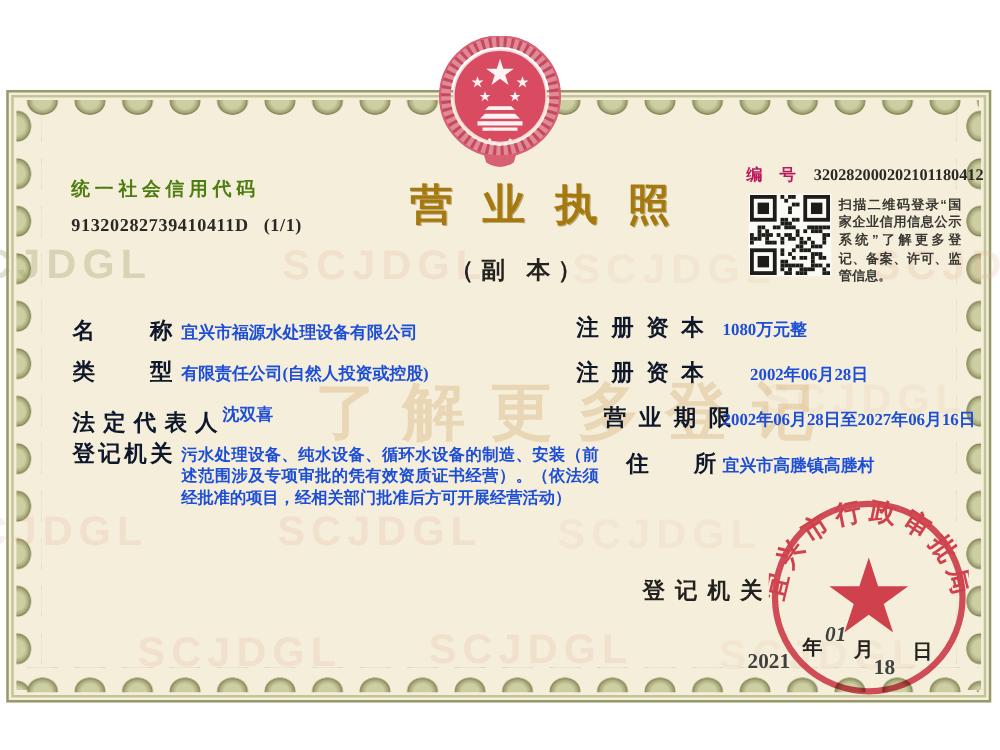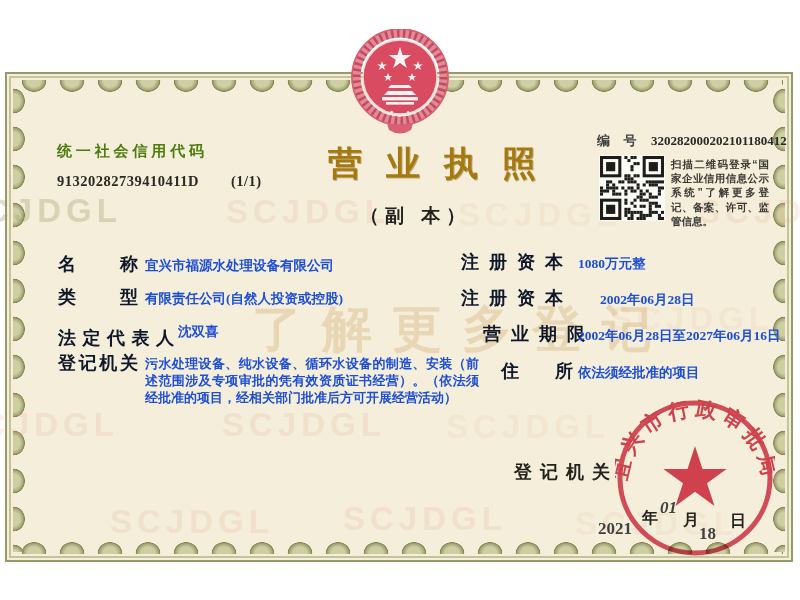--- a/index.html
+++ b/index.html
@@ -32,27 +32,27 @@
   .wm.olive{color:rgba(150,152,95,0.30);}
   .wm.faint{color:rgba(228,180,150,0.13);}
   .wm-big{position:absolute;z-index:2;font-weight:bold;font-size:50px;letter-spacing:20px;
       color:rgba(206,160,92,0.30);white-space:nowrap;}
   
   .abs{position:absolute;z-index:3;}
   .credit-label{left:57px;top:142px;width:150px;font-size:15px;font-weight:bold;color:#4d7c0f;
       letter-spacing:3px;text-align:justify;text-align-last:justify;}
   .credit-code{left:57px;top:173px;font-family:"Liberation Serif",serif;font-size:14.5px;
       font-weight:600;color:#2a2925;letter-spacing:0.5px;white-space:nowrap;}
-  .credit-copies{margin-left:32px;}
+  .credit-copies{margin-left:12px;}
   .title{left:240px;top:141px;width:320px;text-align:right;font-size:34px;font-weight:bold;
       color:#a6790f;letter-spacing:24px;text-indent:24px;text-shadow:1px 1px 0 rgba(120,85,10,0.45);
       white-space:nowrap;}
   .subtitle{left:360px;top:203px;font-size:19px;font-weight:bold;color:#23221e;letter-spacing:6px;white-space:nowrap;}
   .serial-row{left:597px;top:131px;white-space:nowrap;}
-  .serial-label{font-size:13px;font-weight:bold;color:#404040;letter-spacing:5px;}
+  .serial-label{font-size:13px;font-weight:bold;color:#be185d;letter-spacing:5px;}
   .serial-number{font-family:"Liberation Serif",serif;font-size:13px;font-weight:600;color:#2a2925;margin-left:5px;}
   .qr-box{left:599px;top:155px;width:66px;height:66px;background:#fbfbf6;padding:1px;box-sizing:border-box;}
   .qr-caption{left:671px;top:157px;width:98px;font-size:10.5px;line-height:14.2px;color:#3a3833;
       font-weight:bold;text-align:justify;}
   
   .lbl{position:absolute;z-index:3;font-weight:bold;color:#0f172a;font-size:18px;
       text-align:justify;text-align-last:justify;white-space:nowrap;line-height:20px;}
   .val{position:absolute;z-index:3;font-family:"Liberation Serif",serif;font-weight:600;
       color:#1d4ed8;font-size:13.5px;white-space:nowrap;line-height:18px;}
   .val.wrap{white-space:normal;text-align:justify;word-break:break-all;line-height:17px;font-size:13px;}
@@ -248,21 +248,21 @@
 <div class="lbl" style="left:461px;top:252px;width:102px;">注册资本</div>
 <div class="val" style="left:578px;top:255px;">1080万元整</div>
 
 <div class="lbl" style="left:461px;top:288px;width:102px;">注册资本</div>
 <div class="val" style="left:600px;top:291px;">2002年06月28日</div>
 
 <div class="lbl" style="left:461px;top:324px;width:102px;margin-left:22px;">营业期限</div>
 <div class="val" style="left:578px;top:327px;">2002年06月28日至2027年06月16日</div>
 
 <div class="lbl" style="left:461px;top:361px;width:72px;padding-left:40px;">住所</div>
-<div class="val" style="left:578px;top:364px;">依法须经批准的项目</div>
+<div class="val" style="left:578px;top:364px;">宜兴市高塍镇高塍村</div>
 
 <div class="abs reg-label">登记机关</div>
 
 <span class="d-num" style="left:598px;top:519px;">2021</span>
 <span class="d-unit" style="left:642px;top:508px;">年</span>
 <span class="d-num" style="left:660px;top:498px;font-style:italic;">01</span>
 <span class="d-unit" style="left:683px;top:510px;">月</span>
 <span class="d-num" style="left:699px;top:524px;">18</span>
 <span class="d-unit" style="left:730px;top:511px;">日</span>
 

